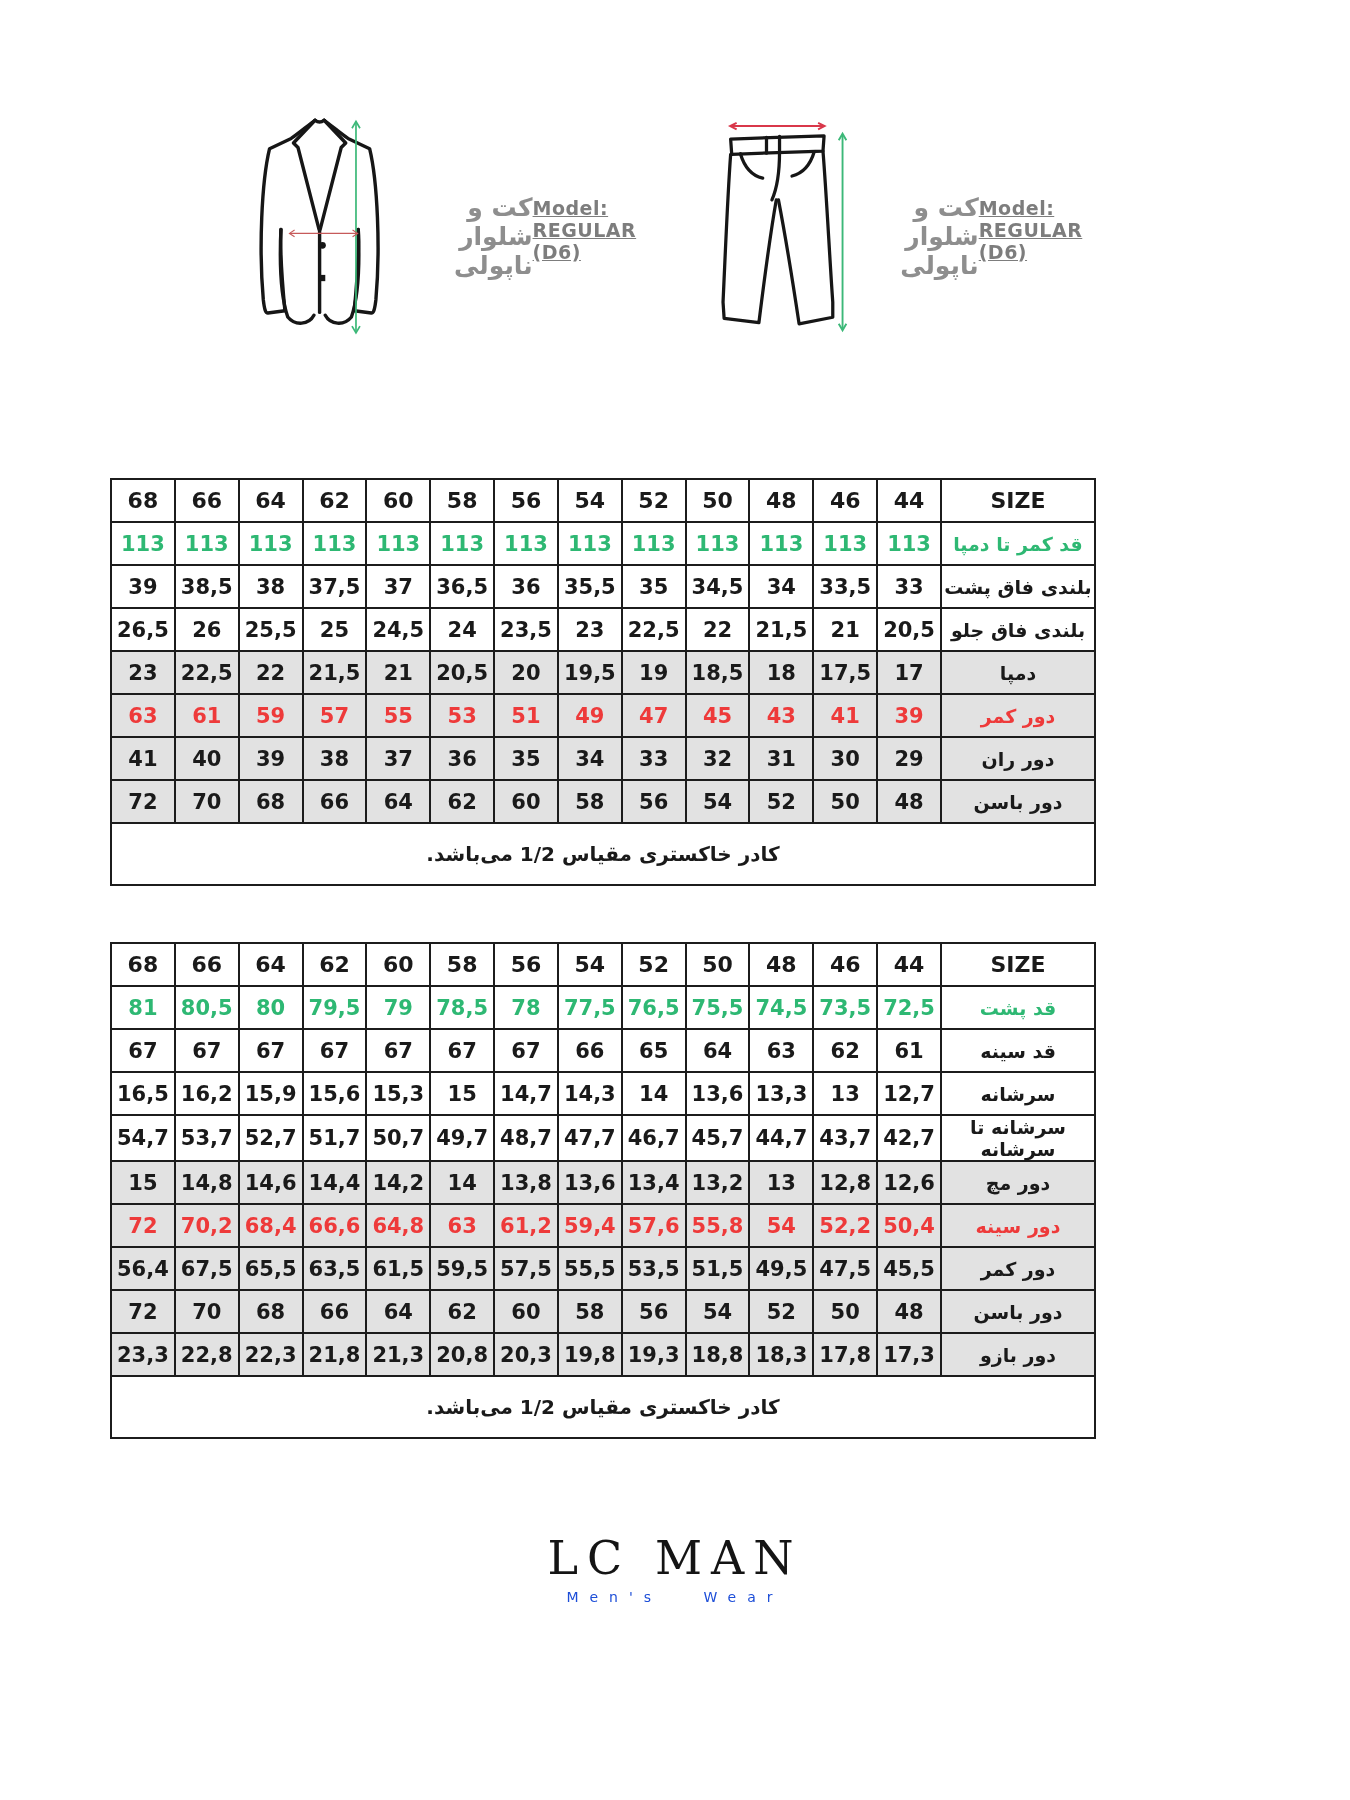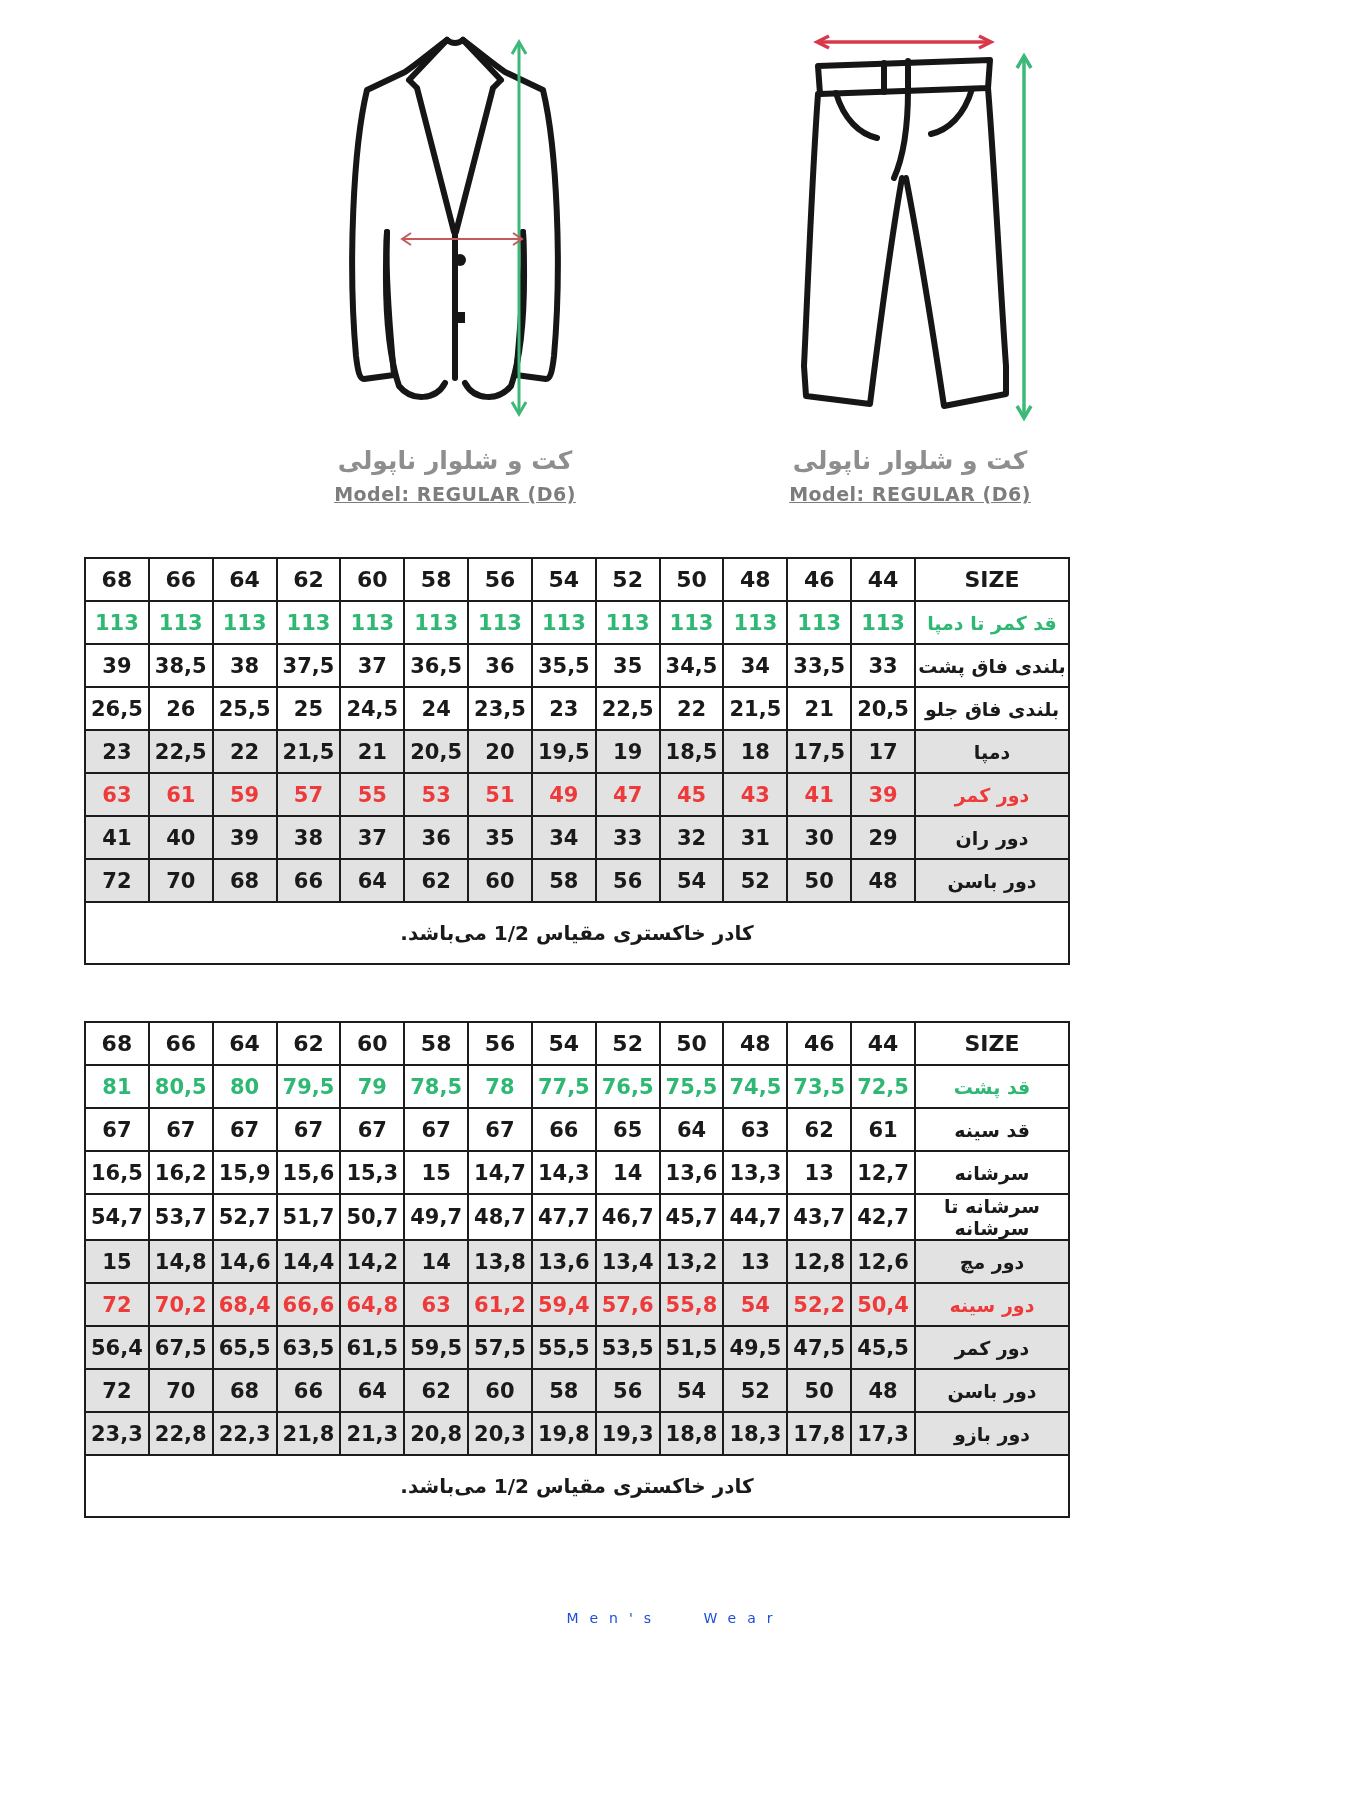--- a/index.html
+++ b/index.html
@@ -2,28 +2,28 @@
 <html lang="fa"><head>
 <meta charset="utf-8">
 <style>
   html,body{margin:0;padding:0;}
   body{
     width:1350px;height:1800px;background:#ffffff;overflow:hidden;
     font-family:"DejaVu Sans","Liberation Sans",sans-serif;color:#1a1a1a;
   }
   
   .figures{display:flex;justify-content:center;gap:40px;padding-top:26px;}
-  .figure{display:flex;flex-direction:column;align-items:center;}
+  .figure{display:flex;flex-direction:row;align-items:center;}
   .figure.jacket{width:430px;}
   .figure.trousers{width:400px;}
   .figure svg{display:block;}
   .fig-caption{margin-top:20px;font-size:25px;font-weight:bold;color:#8e8e8e;direction:rtl;}
   .fig-model{margin-top:8px;font-size:19px;font-weight:bold;color:#7d7d7d;letter-spacing:.5px;text-decoration:underline;}
   
-  .size-table{border-collapse:collapse;table-layout:fixed;width:986px;margin-left:84px;background:#fff;}
+  .size-table{border-collapse:collapse;table-layout:fixed;width:986px;margin-left:110px;background:#fff;}
   .size-table.first{margin-top:52px;}
   .size-table.second{margin-top:56px;}
   .size-table td{
     border:2.5px solid #1c1c1c;text-align:center;vertical-align:middle;
     height:41px;font-weight:bold;font-size:21px;padding:0;
   }
   .size-table td.label{width:152px;font-size:19px;direction:rtl;}
   .size-table td.head{font-size:22px;}
   .size-table td.bg-gray{background:#e2e2e2;}
   .size-table td.t-green{color:#2eb873;}
@@ -418,14 +418,15 @@
         <td class="bg-gray">17,3</td>
         <td class="label bg-gray" dir="rtl">دور بازو</td>
       </tr>
       <tr>
         <td class="footer" dir="rtl" colspan="14">کادر خاکستری مقیاس 1/2 می‌باشد.</td>
       </tr>
     </tbody>
 </table>
 
 <div class="logo">
+  <div class="logo-title">LC MAN</div>
   <div class="logo-sub">Men's Wear</div>
 </div>
 
 </body></html>

